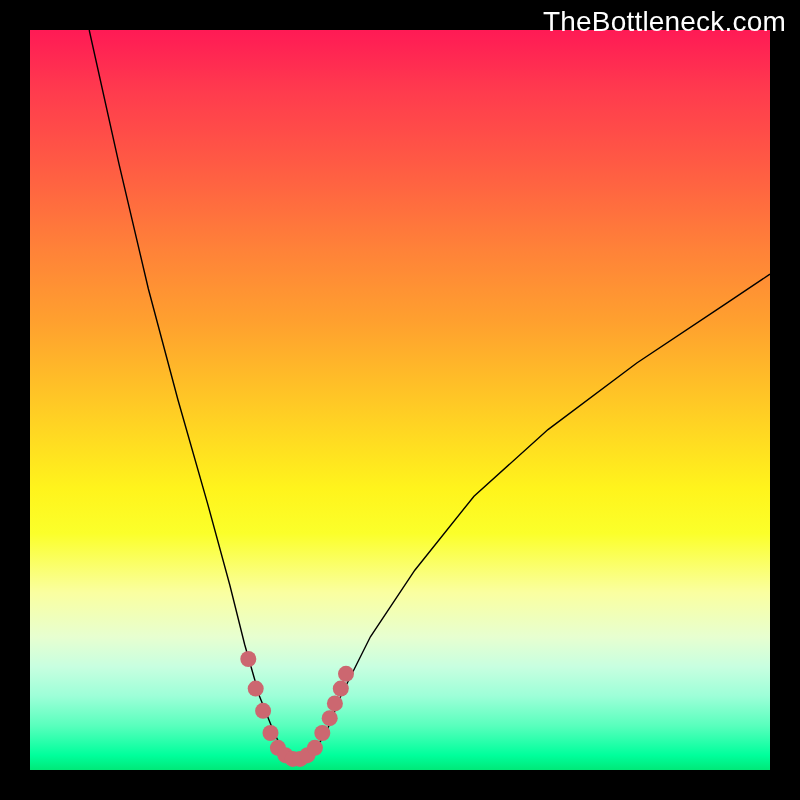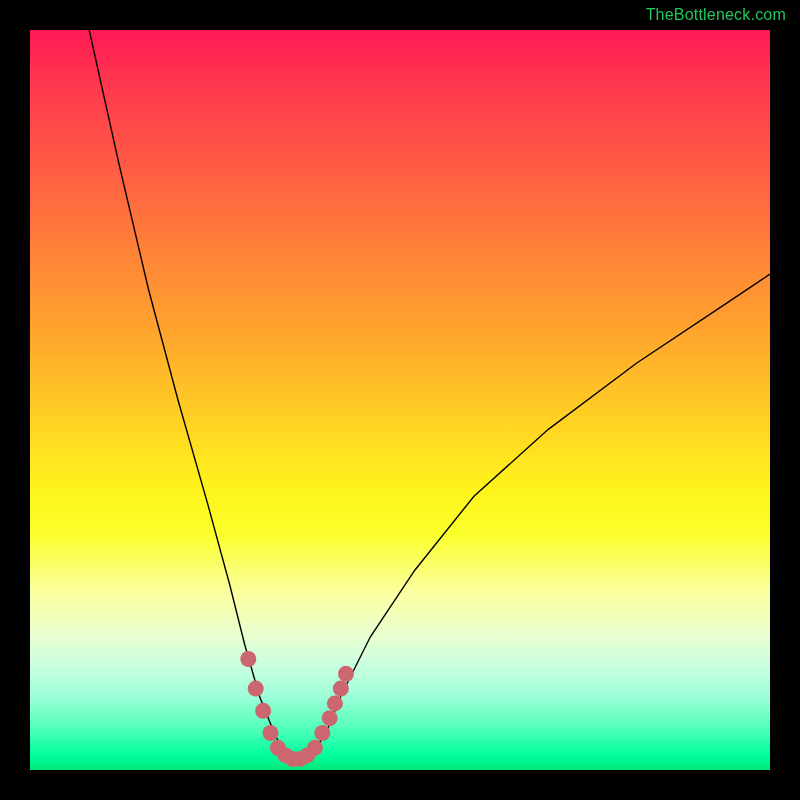--- a/index.html
+++ b/index.html
@@ -40,22 +40,22 @@
       #9dffd8 90%,
       #59ffbd 94%,
       #00ff9c 98%,
       #00e878 100%
     );
   }
   .watermark {
     position: absolute;
     top: 6px;
     right: 14px;
-    color: #22c55e;
-    font-size: 16px;
+    color: #ffffff;
+    font-size: 28px;
     font-weight: 500;
     letter-spacing: 0.2px;
     user-select: none;
   }
   svg.curve {
     position: absolute;
     top: 0;
     left: 0;
     width: 740px;
     height: 740px;

